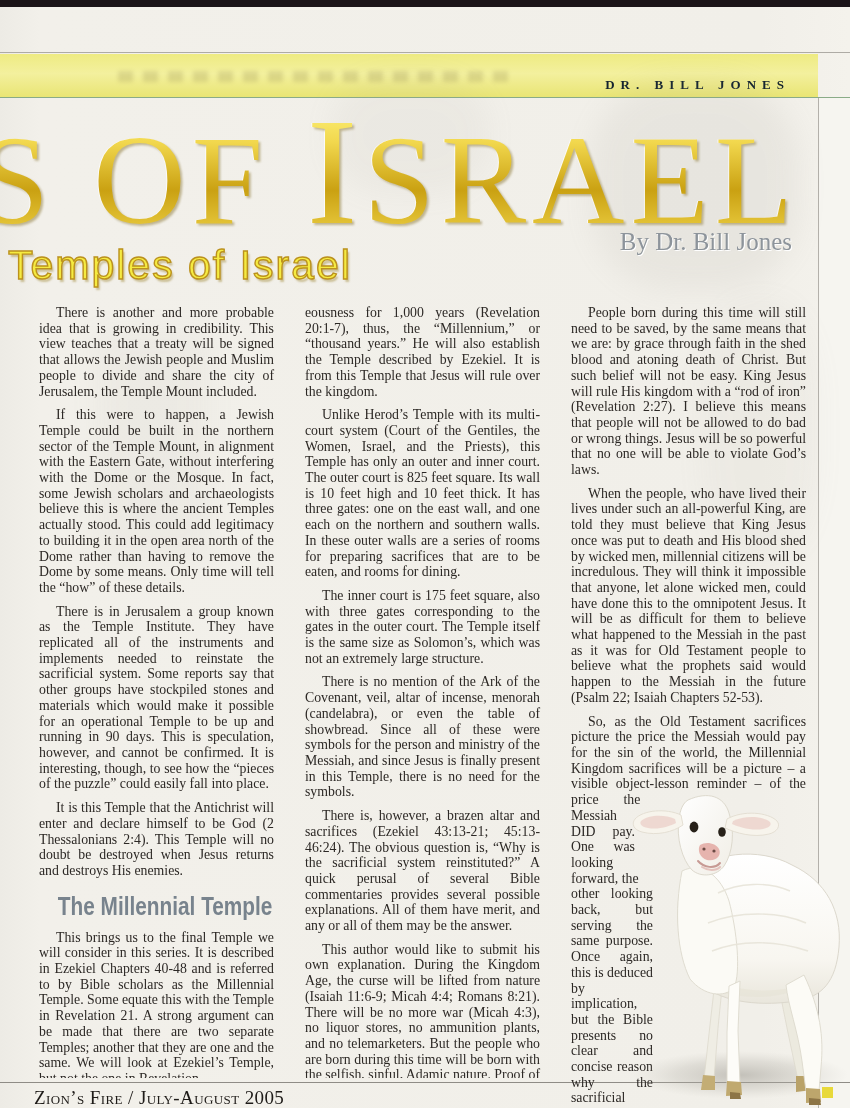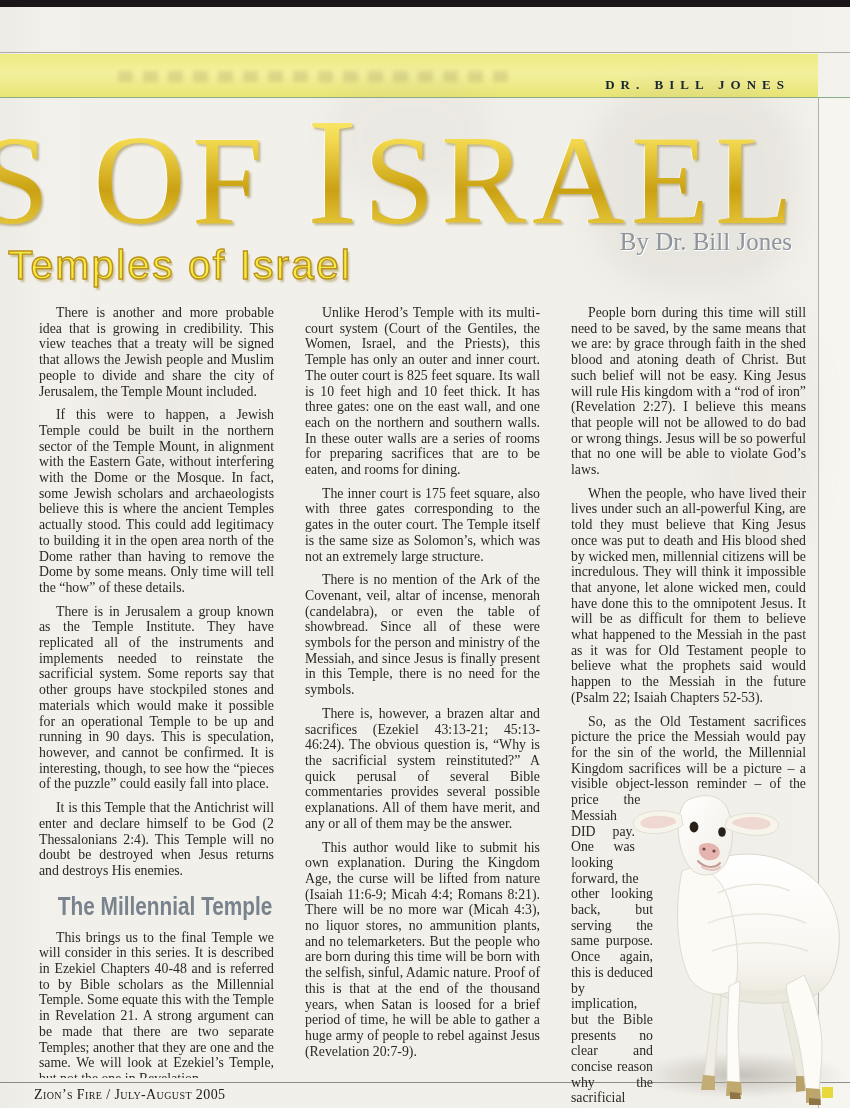--- a/index.html
+++ b/index.html
@@ -75,21 +75,21 @@
     float:right;width:175px;height:400px;margin-right:-4px;
     shape-outside:polygon(175px 92px,16px 92px,0px 108px,0px 148px,24px 162px,24px 400px,175px 400px);
     shape-margin:6px;
   }
   
   .lamb{position:absolute;left:628px;top:783px;width:222px;height:325px;z-index:5;}
   
   .footer-rule{position:absolute;left:0;top:1082px;width:850px;height:1px;background:#8f8c86;z-index:1;}
   .footer-mag{
     position:absolute;left:34px;top:1087px;z-index:6;
-    font-family:"Liberation Serif",serif;font-variant:small-caps;font-size:14px;letter-spacing:.4px;color:#1e1b18;
+    font-family:"Liberation Serif",serif;font-variant:small-caps;font-size:19px;letter-spacing:.4px;color:#1e1b18;
   }
   .footer-page{
     position:absolute;left:766px;top:1136px;z-index:6;
     font-family:"Liberation Serif",serif;font-size:14px;color:#1e1b18;
   }
   .corner-square{position:absolute;left:822px;top:1087px;width:11px;height:11px;background:#e8d93a;z-index:7;}
 </style>
 </head>
 <body>
 
@@ -118,20 +118,21 @@
     <div class="col c1">
       <p>There is another and more probable idea that is growing in credibility. This view teaches that a treaty will be signed that allows the Jewish people and Muslim people to divide and share the city of Jerusalem, the Temple Mount included.</p>
       <p>If this were to happen, a Jewish Temple could be built in the northern sector of the Temple Mount, in alignment with the Eastern Gate, without interfering with the Dome or the Mosque. In fact, some Jewish scholars and archaeologists believe this is where the ancient Temples actually stood. This could add legitimacy to building it in the open area north of the Dome rather than having to remove the Dome by some means. Only time will tell the “how” of these details.</p>
       <p>There is in Jerusalem a group known as the Temple Institute. They have replicated all of the instruments and implements needed to reinstate the sacrificial system. Some reports say that other groups have stockpiled stones and materials which would make it possible for an operational Temple to be up and running in 90 days. This is speculation, however, and cannot be confirmed. It is interesting, though, to see how the “pieces of the puzzle” could easily fall into place.</p>
       <p>It is this Temple that the Antichrist will enter and declare himself to be God (2 Thessalonians 2:4). This Temple will no doubt be destroyed when Jesus returns and destroys His enemies.</p>
       <h2 class="sechead"><span>The Millennial Temple</span></h2>
       <p>This brings us to the final Temple we will consider in this series. It is described in Ezekiel Chapters 40-48 and is referred to by Bible scholars as the Millennial Temple. Some equate this with the Temple in Revelation 21. A strong argument can be made that there are two separate Temples; another that they are one and the same. We will look at Ezekiel’s Temple, but not the one in Revelation.</p>
       <p class="force-just">After Jesus removes the curse from the Earth, He will establish a kingdom of right-</p>
     </div>
     <div class="col c2">
+      <p class="noindent">eousness for 1,000 years (Revelation 20:1-7), thus, the “Millennium,” or “thousand years.” He will also establish the Temple described by Ezekiel. It is from this Temple that Jesus will rule over the kingdom.</p>
       <p>Unlike Herod’s Temple with its multi-court system (Court of the Gentiles, the Women, Israel, and the Priests), this Temple has only an outer and inner court. The outer court is 825 feet square. Its wall is 10 feet high and 10 feet thick. It has three gates: one on the east wall, and one each on the northern and southern walls. In these outer walls are a series of rooms for preparing sacrifices that are to be eaten, and rooms for dining.</p>
       <p>The inner court is 175 feet square, also with three gates corresponding to the gates in the outer court. The Temple itself is the same size as Solomon’s, which was not an extremely large structure.</p>
       <p>There is no mention of the Ark of the Covenant, veil, altar of incense, menorah (candelabra), or even the table of showbread. Since all of these were symbols for the person and ministry of the Messiah, and since Jesus is finally present in this Temple, there is no need for the symbols.</p>
       <p>There is, however, a brazen altar and sacrifices (Ezekiel 43:13-21; 45:13-46:24). The obvious question is, “Why is the sacrificial system reinstituted?” A quick perusal of several Bible commentaries provides several possible explanations. All of them have merit, and any or all of them may be the answer.</p>
       <p>This author would like to submit his own explanation. During the Kingdom Age, the curse will be lifted from nature (Isaiah 11:6-9; Micah 4:4; Romans 8:21). There will be no more war (Micah 4:3), no liquor stores, no ammunition plants, and no telemarketers. But the people who are born during this time will be born with the selfish, sinful, Adamic nature. Proof of this is that at the end of the thousand years, when Satan is loosed for a brief period of time, he will be able to gather a huge army of people to rebel against Jesus (Revelation 20:7-9).</p>
     </div>
     <div class="col c3">
       <p>People born during this time will still need to be saved, by the same means that we are: by grace through faith in the shed blood and atoning death of Christ. But such belief will not be easy. King Jesus will rule His kingdom with a “rod of iron” (Revelation 2:27). I believe this means that people will not be allowed to do bad or wrong things. Jesus will be so powerful that no one will be able to violate God’s laws.</p>
       <p>When the people, who have lived their lives under such an all-powerful King, are told they must believe that King Jesus once was put to death and His blood shed by wicked men, millennial citizens will be incredulous. They will think it impossible that anyone, let alone wicked men, could have done this to the omnipotent Jesus. It will be as difficult for them to believe what happened to the Messiah in the past as it was for Old Testament people to believe what the prophets said would happen to the Messiah in the future (Psalm 22; Isaiah Chapters 52-53).</p>
       <p><span class="lamb-float"></span><span>So, as the Old Testament sacrifices picture the price the Messiah would pay for the sin of the world, the Millennial Kingdom sacrifices will be a picture – a visible object-lesson reminder – of the price the Messiah DID pay. One was looking forward, the other looking back, but serving the same purpose. Once again, this is deduced by implication, but the Bible presents no clear and concise reason why the sacrificial system will be reinstituted during the Millennial Kingdom.</span></p>

